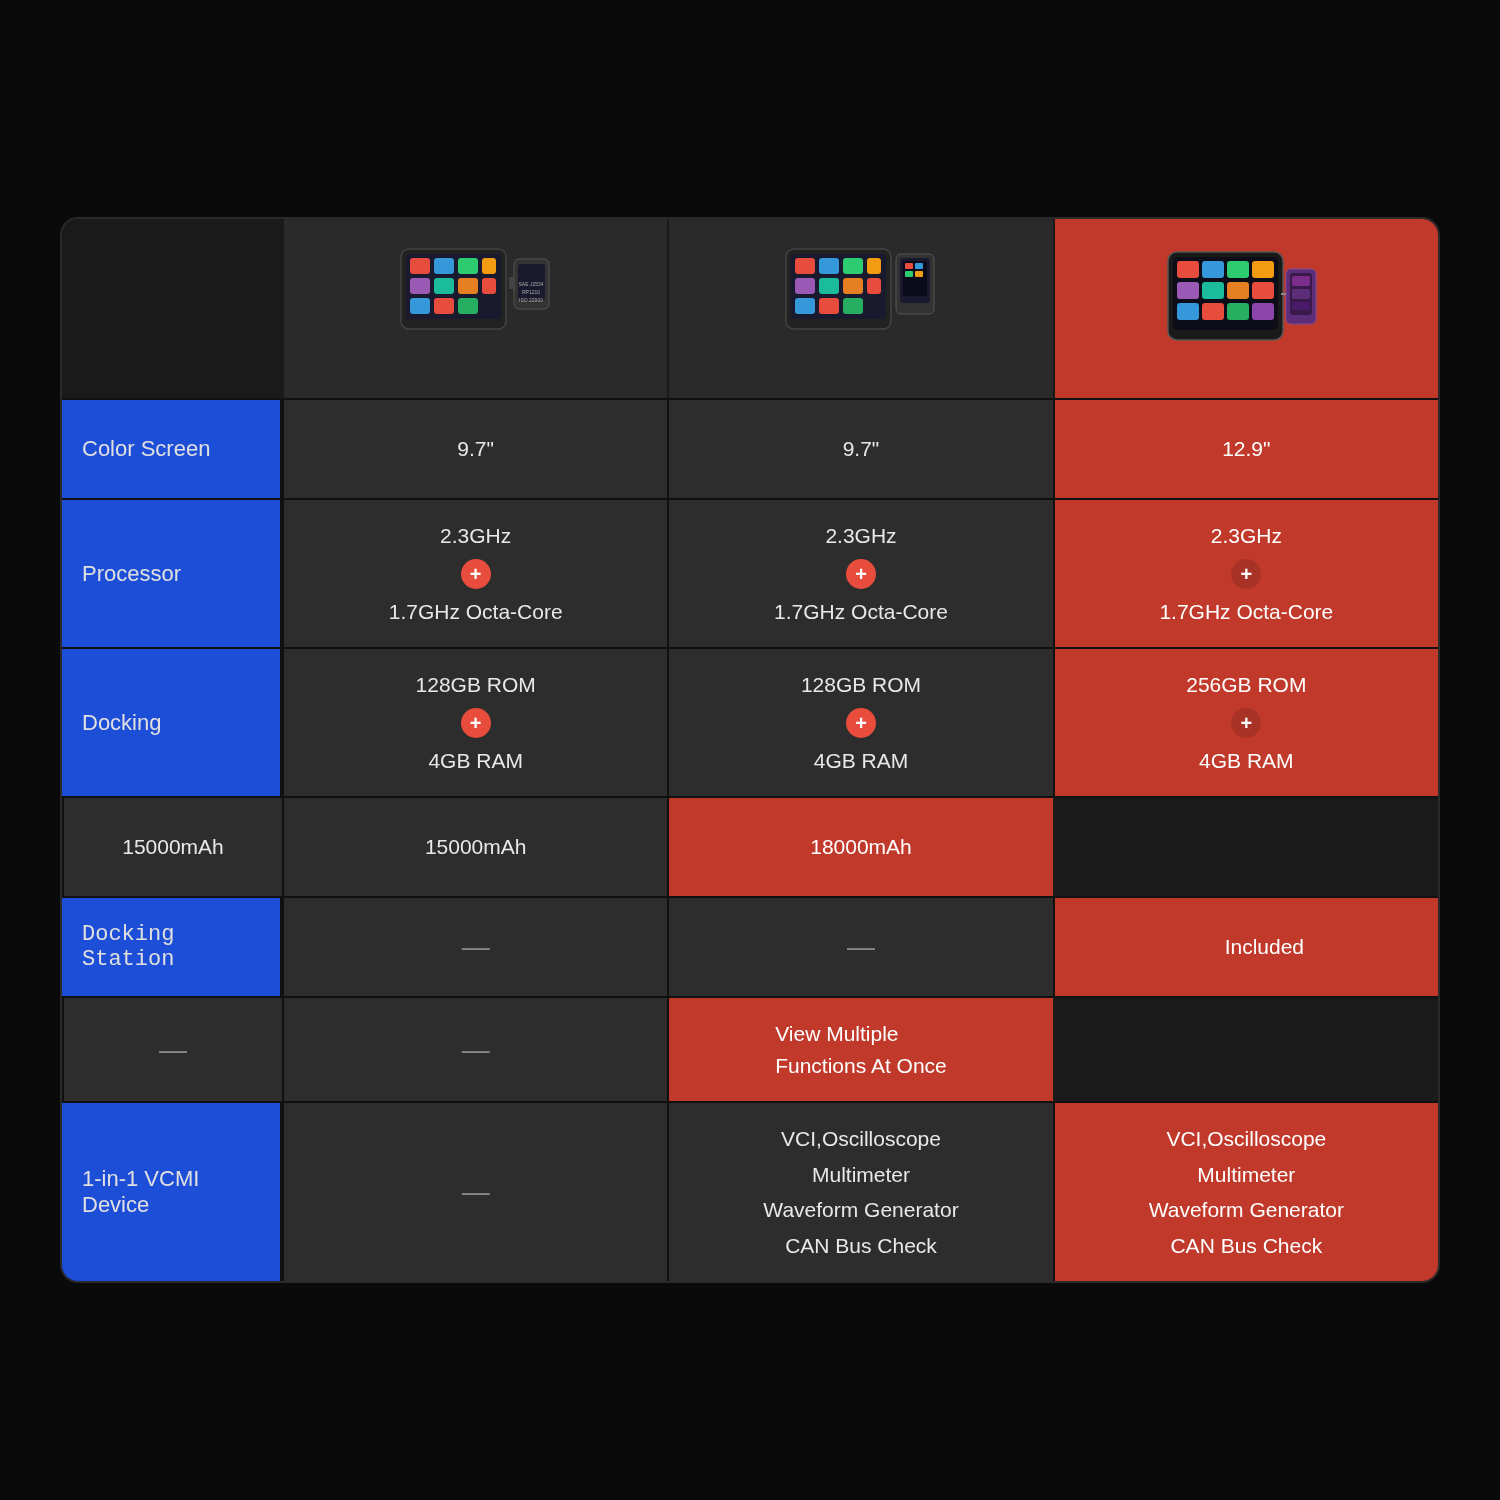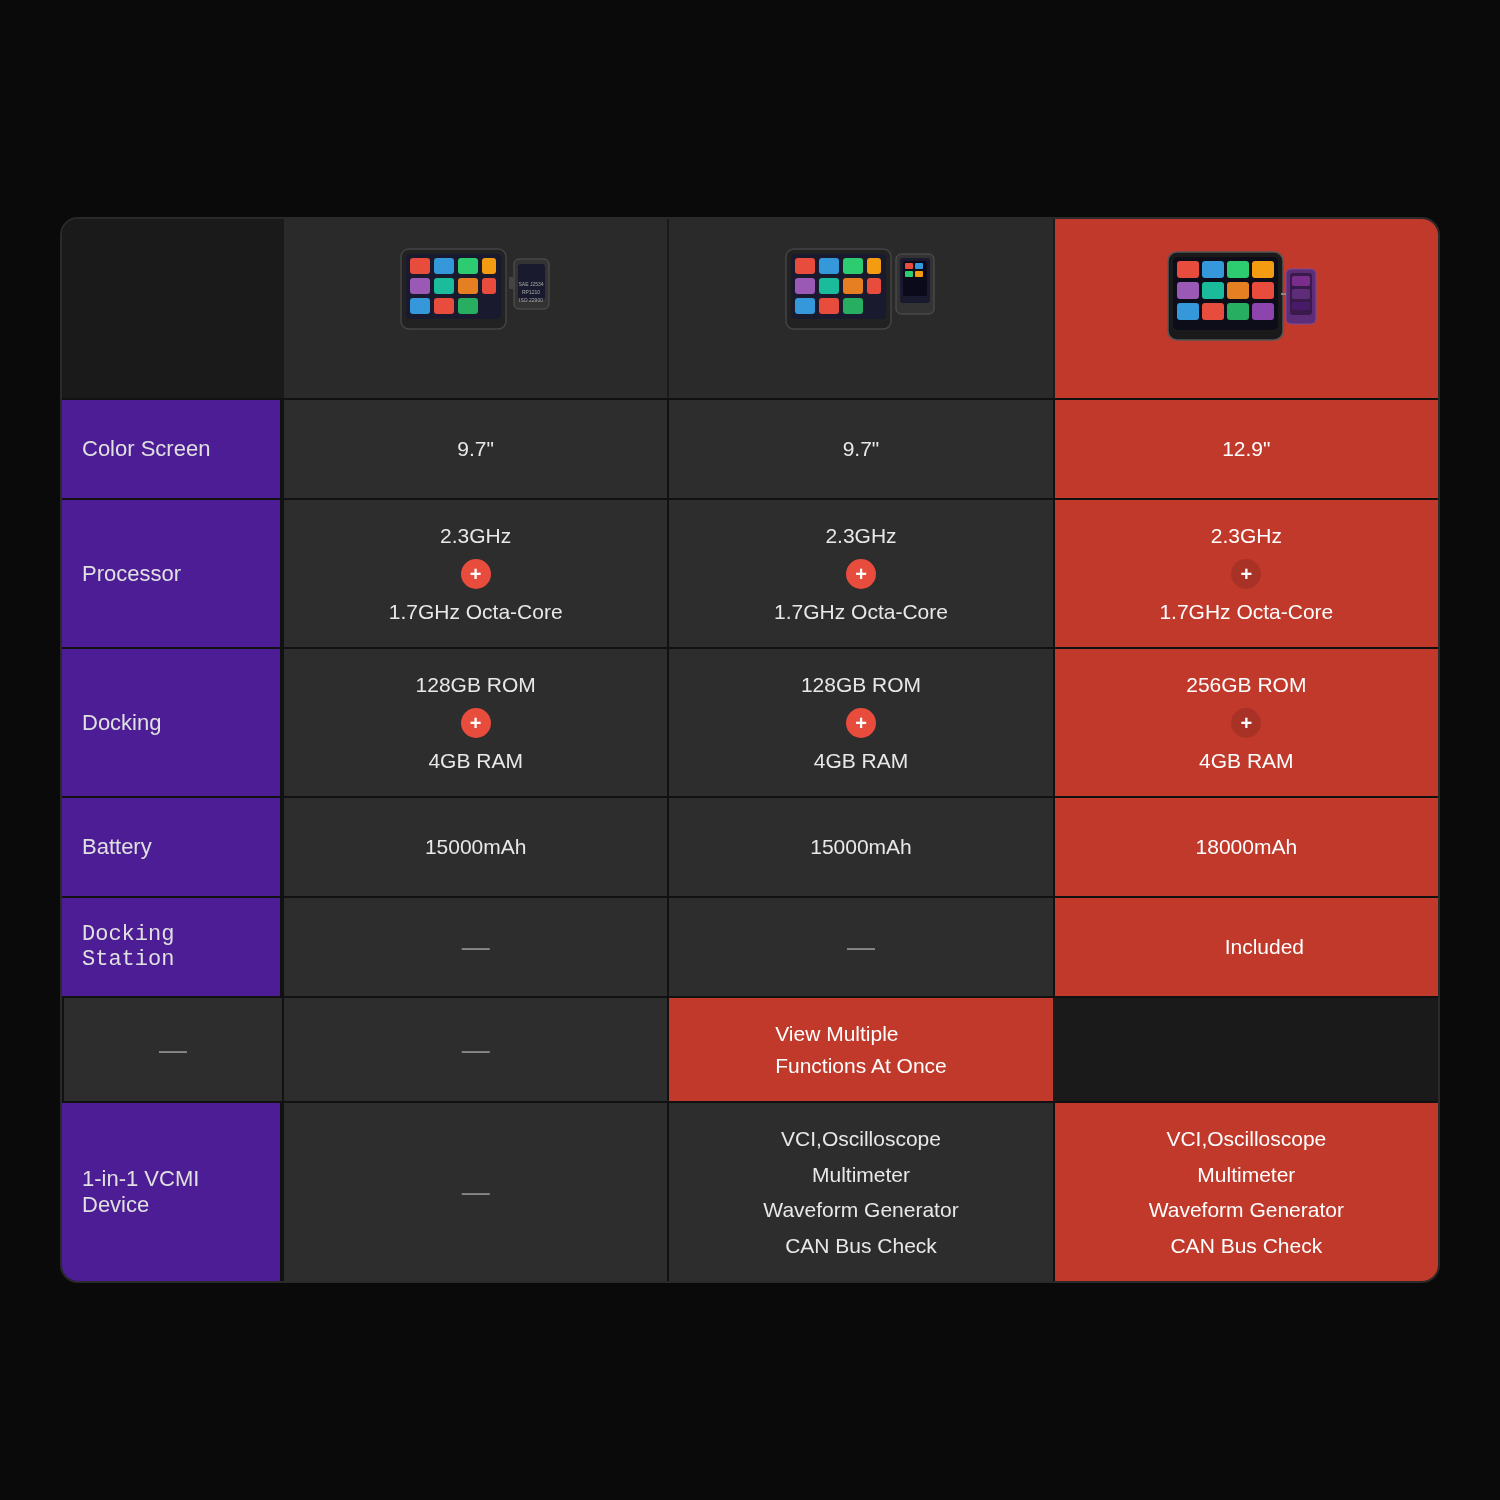--- a/index.html
+++ b/index.html
@@ -85,21 +85,21 @@
       grid-template-columns: 220px 1fr 1fr 1fr;
       border-top: 2px solid #111;
       min-height: 100px;
     }
 
     .row-label {
       display: flex;
       align-items: center;
       justify-content: flex-start;
       padding: 20px 20px;
-      background: #4c1d95;
+      background: #1d4ed8;
       font-size: 22px;
       color: #e0e0e0;
       font-weight: 400;
       border-right: 2px solid #111;
     }
 
     .row-cell {
       display: flex;
       align-items: center;
       justify-content: center;
@@ -311,21 +311,20 @@
         </div>
         <div class="row-cell ultra-cell">
           <div class="cell-content">
             <span>256GB ROM</span>
             <div class="plus-badge ultra-plus">+</div>
             <span>4GB RAM</span>
           </div>
         </div>
       </div>
       <div class="table-row">
-        <div class="row-label" style="white-space: pre-line;">Battery</div>
         <div class="row-cell">
           <div class="cell-content">
             <span style="white-space: pre-line; text-align: center;">15000mAh</span>
           </div>
         </div>
         <div class="row-cell">
           <div class="cell-content">
             <span style="white-space: pre-line; text-align: center;">15000mAh</span>
           </div>
         </div>

